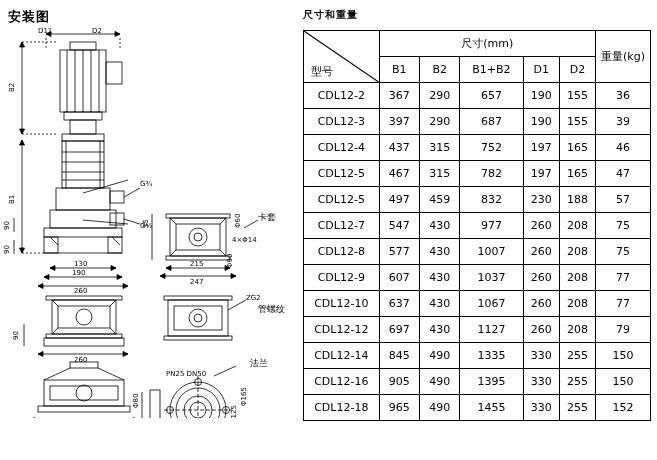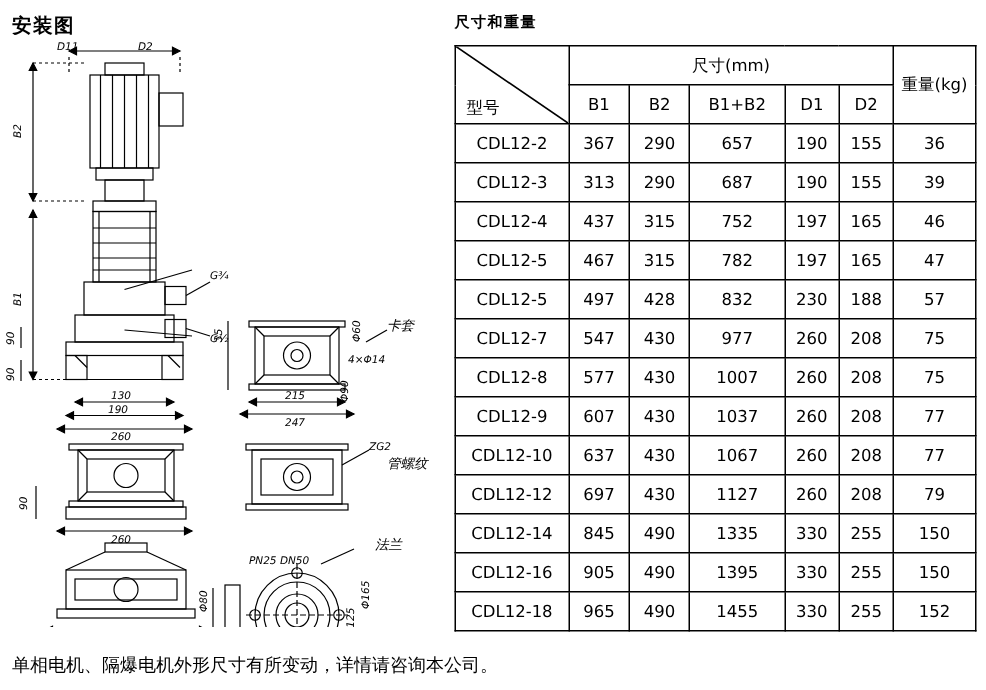--- a/index.html
+++ b/index.html
@@ -37,21 +37,20 @@
     font-size: 13px;
     font-weight: bold;
     letter-spacing: 1px;
   }
   .drawing-area {
     position: absolute;
     left: 0;
     top: 28px;
     width: 300px;
     height: 390px;
-    font-style: italic;
   }
 
   
   .right-col {
     position: absolute;
     left: 300px;
     top: 0;
     width: 357px;
     height: 460px;
   }
@@ -345,21 +344,21 @@
           <td class="model-cell">CDL12-2</td>
           <td>367</td>
           <td>290</td>
           <td>657</td>
           <td>190</td>
           <td>155</td>
           <td>36</td>
         </tr>
         <tr>
           <td class="model-cell">CDL12-3</td>
-          <td>313</td>
+          <td>397</td>
           <td>290</td>
           <td>687</td>
           <td>190</td>
           <td>155</td>
           <td>39</td>
         </tr>
         <tr>
           <td class="model-cell">CDL12-4</td>
           <td>437</td>
           <td>315</td>
@@ -373,21 +372,21 @@
           <td>467</td>
           <td>315</td>
           <td>782</td>
           <td>197</td>
           <td>165</td>
           <td>47</td>
         </tr>
         <tr>
           <td class="model-cell">CDL12-5</td>
           <td>497</td>
-          <td>428</td>
+          <td>459</td>
           <td>832</td>
           <td>230</td>
           <td>188</td>
           <td>57</td>
         </tr>
         <tr>
           <td class="model-cell">CDL12-7</td>
           <td>547</td>
           <td>430</td>
           <td>977</td>
@@ -455,14 +454,13 @@
           <td>490</td>
           <td>1455</td>
           <td>330</td>
           <td>255</td>
           <td>152</td>
         </tr>
       </tbody>
     </table>
   </div>
 
-  <div class="footnote">单相电机、隔爆电机外形尺寸有所变动，详情请咨询本公司。</div>
 </div>
 
 </body></html>

